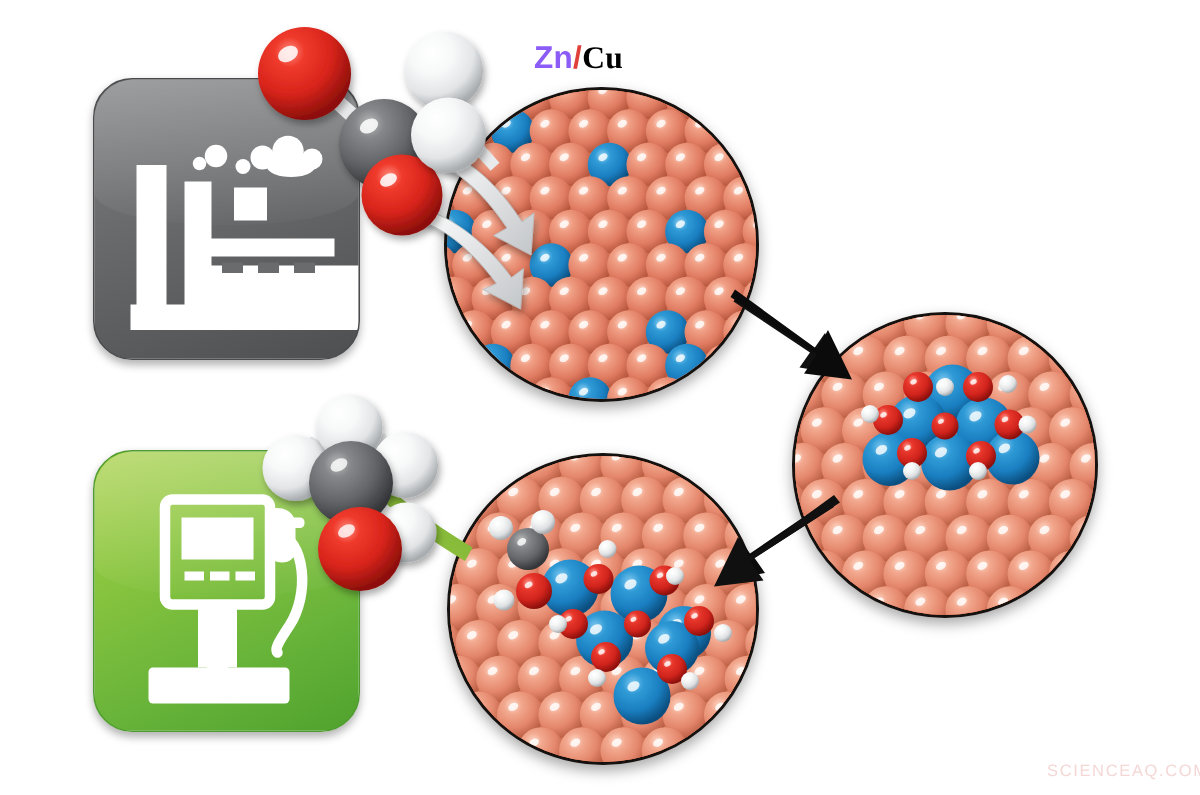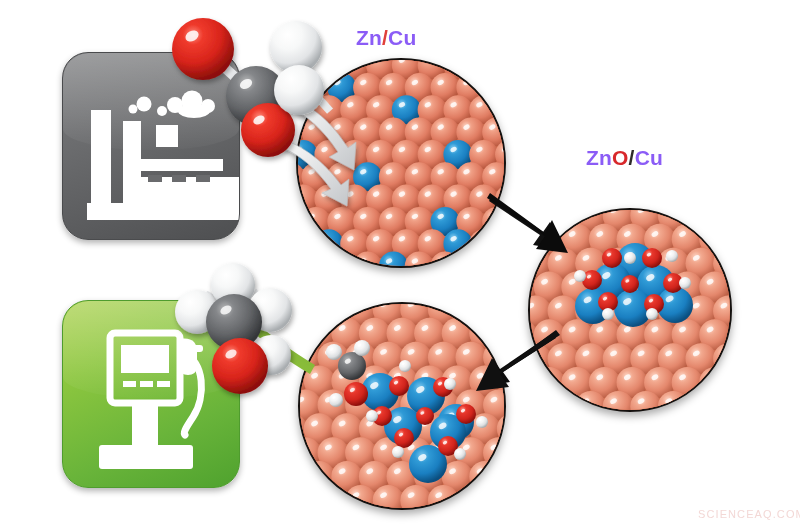--- a/index.html
+++ b/index.html
@@ -65,21 +65,21 @@
     letter-spacing: 0.2px;
     white-space: nowrap;
     text-shadow: 0 1px 1px rgba(255,255,255,0.85);
   }
   .label-zncu  { left: 356px; top: 26px; font-size: 21px; }
   .label-znocu { left: 586px; top: 146px; font-size: 21px; }
   .t-zn  { color: #8b5cf6; }
   .t-o   { color: #d8282b; }
   .t-sl  { color: #e0403a; }
   .t-sl-dark { color: #2e2b2a; }
-  .t-cu  { color: #8b5cf6; }
+  .t-cu  { color: #000000; font-family: Liberation Serif, serif; }
 
   .watermark {
     left: 698px; top: 508px;
     font-size: 11px;
     letter-spacing: 1.1px;
     color: #f3d8d6;
     font-family: "Liberation Sans", sans-serif;
   }
 
   
@@ -727,21 +727,20 @@
           <circle cx="56" cy="90" r="12" fill="url(#oG3)"></circle>
           <ellipse cx="52.4" cy="85.92" rx="2.7600000000000002" ry="1.92" fill="#ffffff" opacity="0.8" transform="rotate(-30 52.4 85.92)"></ellipse>
           <circle cx="36" cy="96" r="7" fill="url(#hG3)"></circle>
           <ellipse cx="33.9" cy="93.62" rx="1.61" ry="1.12" fill="#ffffff" opacity="0.8" transform="rotate(-30 33.9 93.62)"></ellipse>
         </g>
     </svg>
   </div>
 
   <div class="label label-zncu abs"><span class="t-zn">Zn</span><span class="t-sl">/</span><span class="t-cu">Cu</span></div>
 
-  <div class="label label-znocu abs"><span class="t-zn">Zn</span><span class="t-o">O</span><span class="t-sl-dark">/</span><span class="t-cu">Cu</span></div>
 
   <div class="watermark abs">SCIENCEAQ.COM</div>
 
   <svg id="overlay" class="abs" width="800" height="530" viewBox="0 0 800 530">
     <defs>
       <radialGradient id="oxyG" cx="34%" cy="27%" r="73%">
         <stop offset="0%" stop-color="#ff8f80"></stop>
         <stop offset="22%" stop-color="#ef3a2c"></stop>
         <stop offset="62%" stop-color="#d8241b"></stop>
         <stop offset="100%" stop-color="#8d0f0b"></stop>

